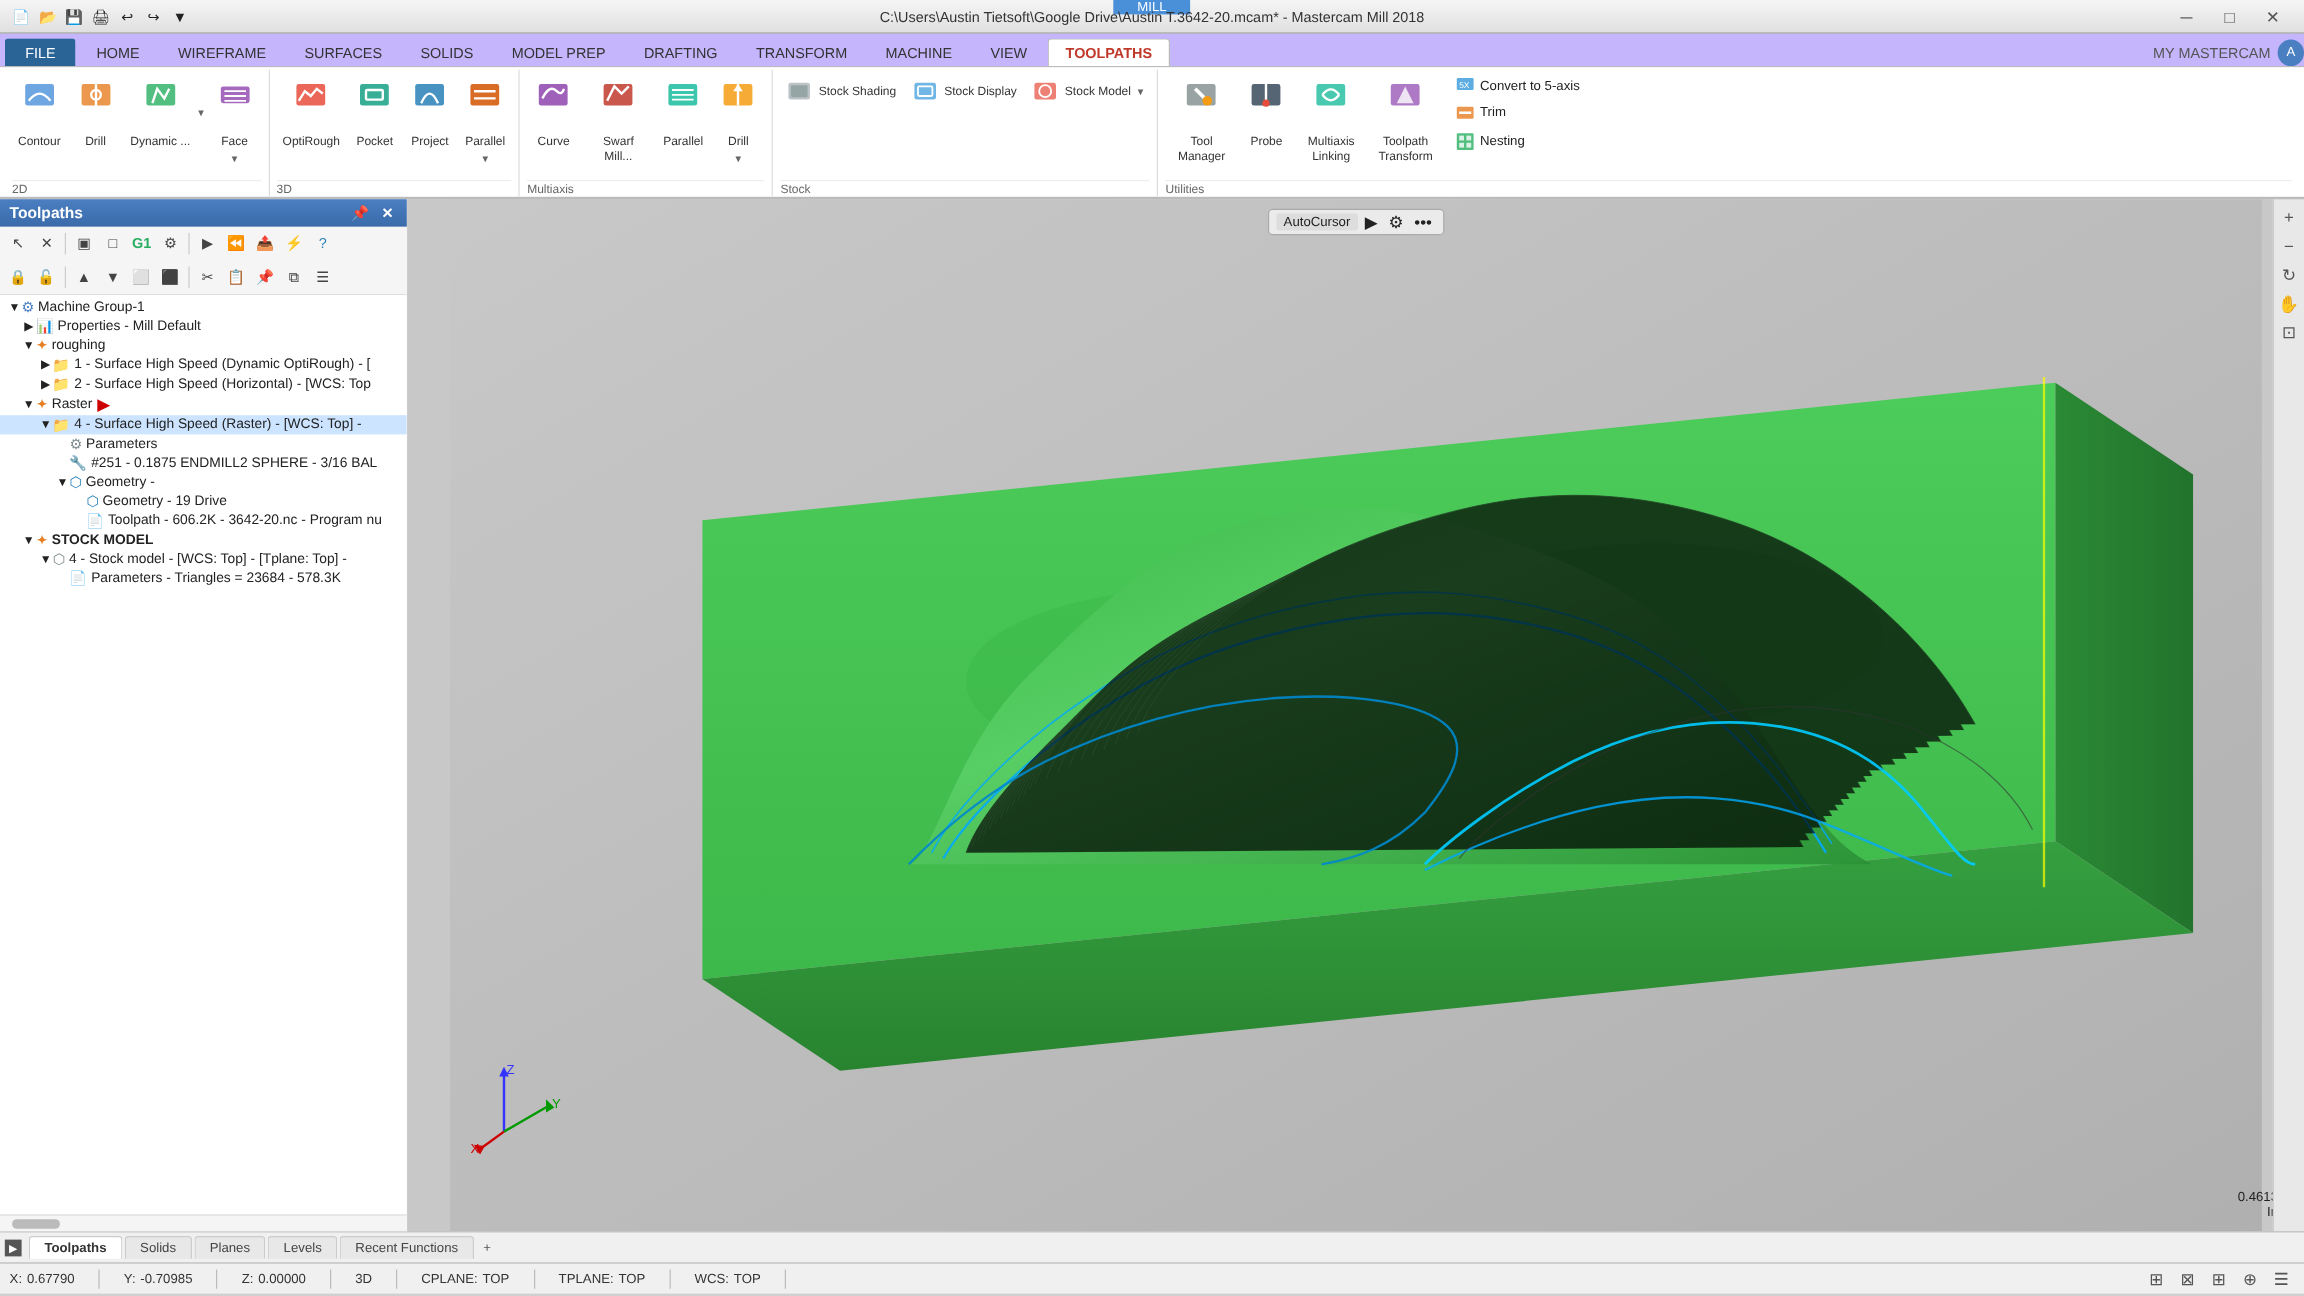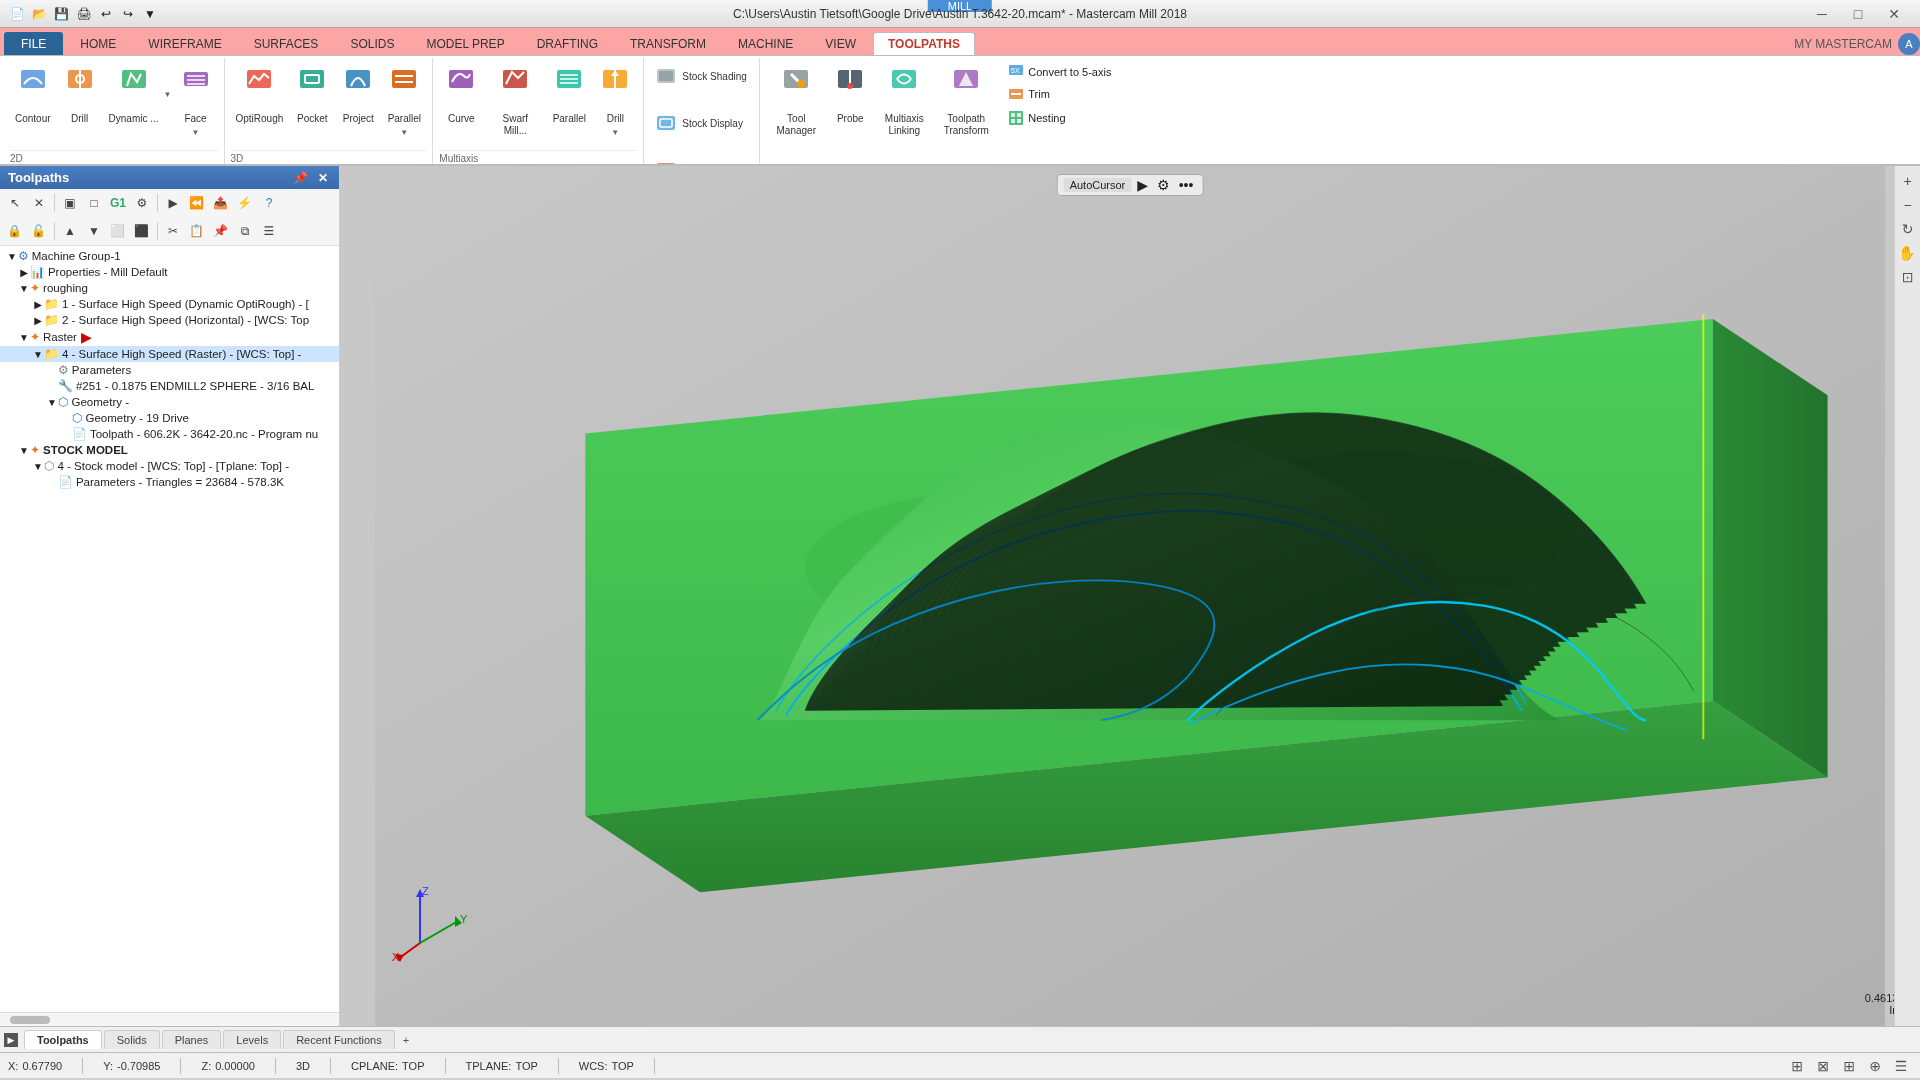--- a/index.html
+++ b/index.html
@@ -11,21 +11,21 @@
       border-bottom: 1px solid #aaa; display: flex; align-items: center; padding: 0 8px;
       justify-content: space-between; position: relative;
     }
     #titlebar .title { position: absolute; left: 50%; transform: translateX(-50%); font-size: 12px; color: #333; }
     #titlebar .mill-badge { position: absolute; left: 50%; top: 0; transform: translateX(-50%); background: #4a90d9; color: white; font-size: 11px; padding: 0 20px; }
     #titlebar .win-btns { display: flex; gap: 0; }
     #titlebar .win-btn { width: 36px; height: 28px; display: flex; align-items: center; justify-content: center; cursor: pointer; font-size: 14px; color: #555; }
 
     
     #ribbon-tabs {
-      width: 100%; height: 28px; background: #fca5a5; border-bottom: 1px solid #bbb;
+      width: 100%; height: 28px; background: #c4b5fd; border-bottom: 1px solid #bbb;
       display: flex; align-items: flex-end; padding-left: 4px;
     }
     .ribbon-tab {
       padding: 4px 14px 4px 14px; cursor: pointer; font-size: 12px; font-weight: 500;
       border: 1px solid transparent; border-bottom: none; border-radius: 3px 3px 0 0;
       margin-right: 2px; color: #333;
     }
     .ribbon-tab.active { background: white; border-color: #bbb; color: #c0392b; font-weight: 700; }
     .ribbon-tab.file-tab { background: #2a6496; color: white; border-color: #2a6496; padding: 4px 16px; }
 
@@ -348,21 +348,21 @@
           </div>
           <div class="btn-label">Drill</div>
         </div>
         <div class="dropdown-arrow">▼</div>
       </div>
     </div>
     <div class="ribbon-group-label">Multiaxis</div>
   </div>
 
   <div class="ribbon-group">
-    <div class="ribbon-group-content" style="flex-direction:column;gap:19px;padding-top:4px;">
+    <div class="ribbon-group-content" style="flex-direction:row;gap:4px;padding-top:4px;">
       <div class="ribbon-btn-sm" style="flex-direction:row;gap:4px;">
         <div class="btn-icon-sm">
           <svg class="svg-icon-sm" viewBox="0 0 22 22">
               <rect x="2" y="4" width="18" height="14" rx="2" fill="#bdc3c7"></rect>
               <rect x="4" y="6" width="14" height="10" rx="1" fill="#95a5a6"></rect>
             </svg>
         </div>
         <span style="font-size:10px;">Stock Shading</span>
       </div>
       <div class="ribbon-btn-sm" style="flex-direction:row;gap:4px;">
@@ -449,20 +449,21 @@
               <rect x="1" y="1" width="14" height="14" rx="1" fill="#27ae60" opacity="0.8"></rect>
               <rect x="3" y="3" width="4" height="4" fill="white" opacity="0.8"></rect>
               <rect x="9" y="3" width="4" height="4" fill="white" opacity="0.8"></rect>
               <rect x="3" y="9" width="4" height="4" fill="white" opacity="0.8"></rect>
               <rect x="9" y="9" width="4" height="4" fill="white" opacity="0.8"></rect>
             </svg>
           <span style="font-size:11px;">Nesting</span>
         </div>
       </div>
     </div>
+    <div class="ribbon-group-label">Utilities</div>
   </div>
 </div>
 
 <div id="main">
 
   <div id="left-panel">
     <div id="panel-header">
       <span>Toolpaths</span>
       <div class="panel-controls">
         <span class="panel-ctrl">📌</span>

